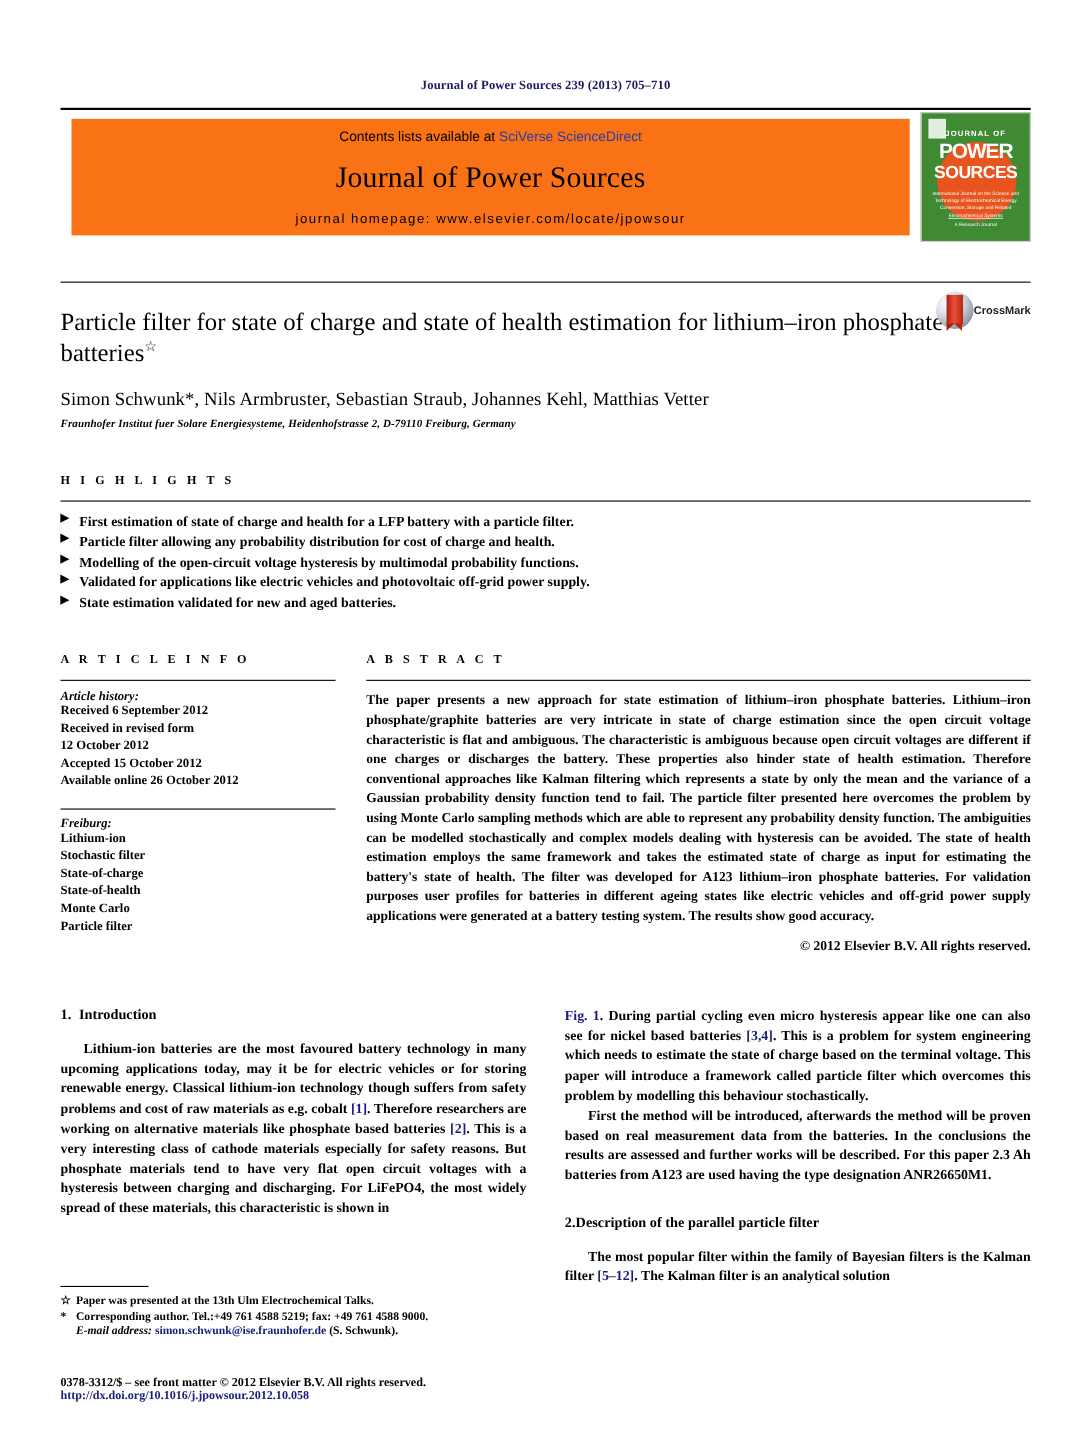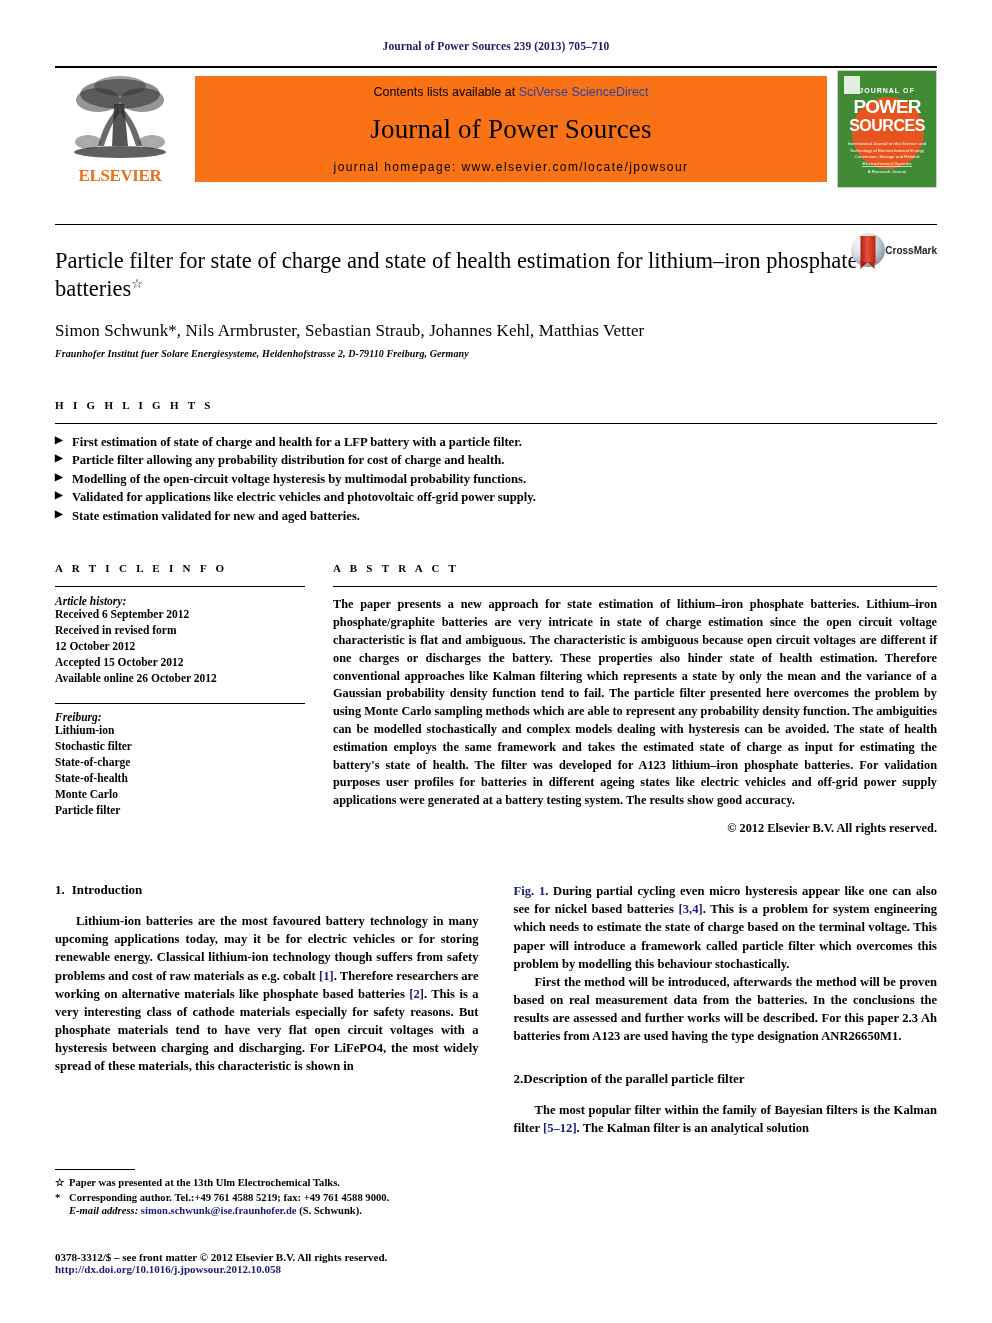--- a/index.html
+++ b/index.html
@@ -12,21 +12,21 @@
   }
   .page { position:relative; width:992px; height:1323px; padding:0; box-sizing:border-box; }
 
   
   .runhead {
     text-align:center;
     font-family:"Liberation Serif", serif;
     font-weight:bold;
     font-size:11.5px;
     color:#1b1b63;
-    padding-top:40px;
+    padding-top:72px;
     letter-spacing:0.1px;
   }
 
   
   .masthead {
     margin:14px 55px 0 55px;
     border-top:2px solid #000;
     display:flex;
     align-items:stretch;
     height:122px;
@@ -146,37 +146,20 @@
 </style>
 </head>
 <body>
 
 <div class="page">
 
   <div class="runhead">Journal of Power Sources 239 (2013) 705–710</div>
 
   <div class="masthead">
 
-    <div class="elsevier-logo">
-      <svg class="tree-svg" width="104" height="92" viewBox="0 0 104 92">
-        <g fill="#2b2b2b">
-          <ellipse cx="52" cy="20" rx="40" ry="15" opacity=".55"></ellipse>
-          <ellipse cx="30" cy="26" rx="22" ry="12" opacity=".5"></ellipse>
-          <ellipse cx="74" cy="26" rx="22" ry="12" opacity=".5"></ellipse>
-          <ellipse cx="52" cy="12" rx="26" ry="10" opacity=".45"></ellipse>
-          <path d="M46 30 L44 72 L60 72 L56 30 Z" opacity=".8"></path>
-          <path d="M50 34 C40 44 34 56 30 72 L36 72 C40 58 46 46 52 38 Z" opacity=".7"></path>
-          <path d="M54 34 C64 44 70 56 74 72 L68 72 C64 58 58 46 52 38 Z" opacity=".7"></path>
-          <ellipse cx="52" cy="78" rx="46" ry="6" opacity=".75"></ellipse>
-          <ellipse cx="20" cy="68" rx="13" ry="7" opacity=".4"></ellipse>
-          <ellipse cx="84" cy="68" rx="13" ry="7" opacity=".4"></ellipse>
-        </g>
-      </svg>
-      <div class="elsevier-word">ELSEVIER</div>
-    </div>
 
     <div class="mast-center">
       <div class="contents-line">
         <span>Contents lists available at </span><a href="#">SciVerse ScienceDirect</a>
       </div>
       <div class="journal-title">Journal of Power Sources</div>
       <div class="homepage-line">journal homepage: www.elsevier.com/locate/jpowsour</div>
     </div>
 
     <div class="cover-thumb">

